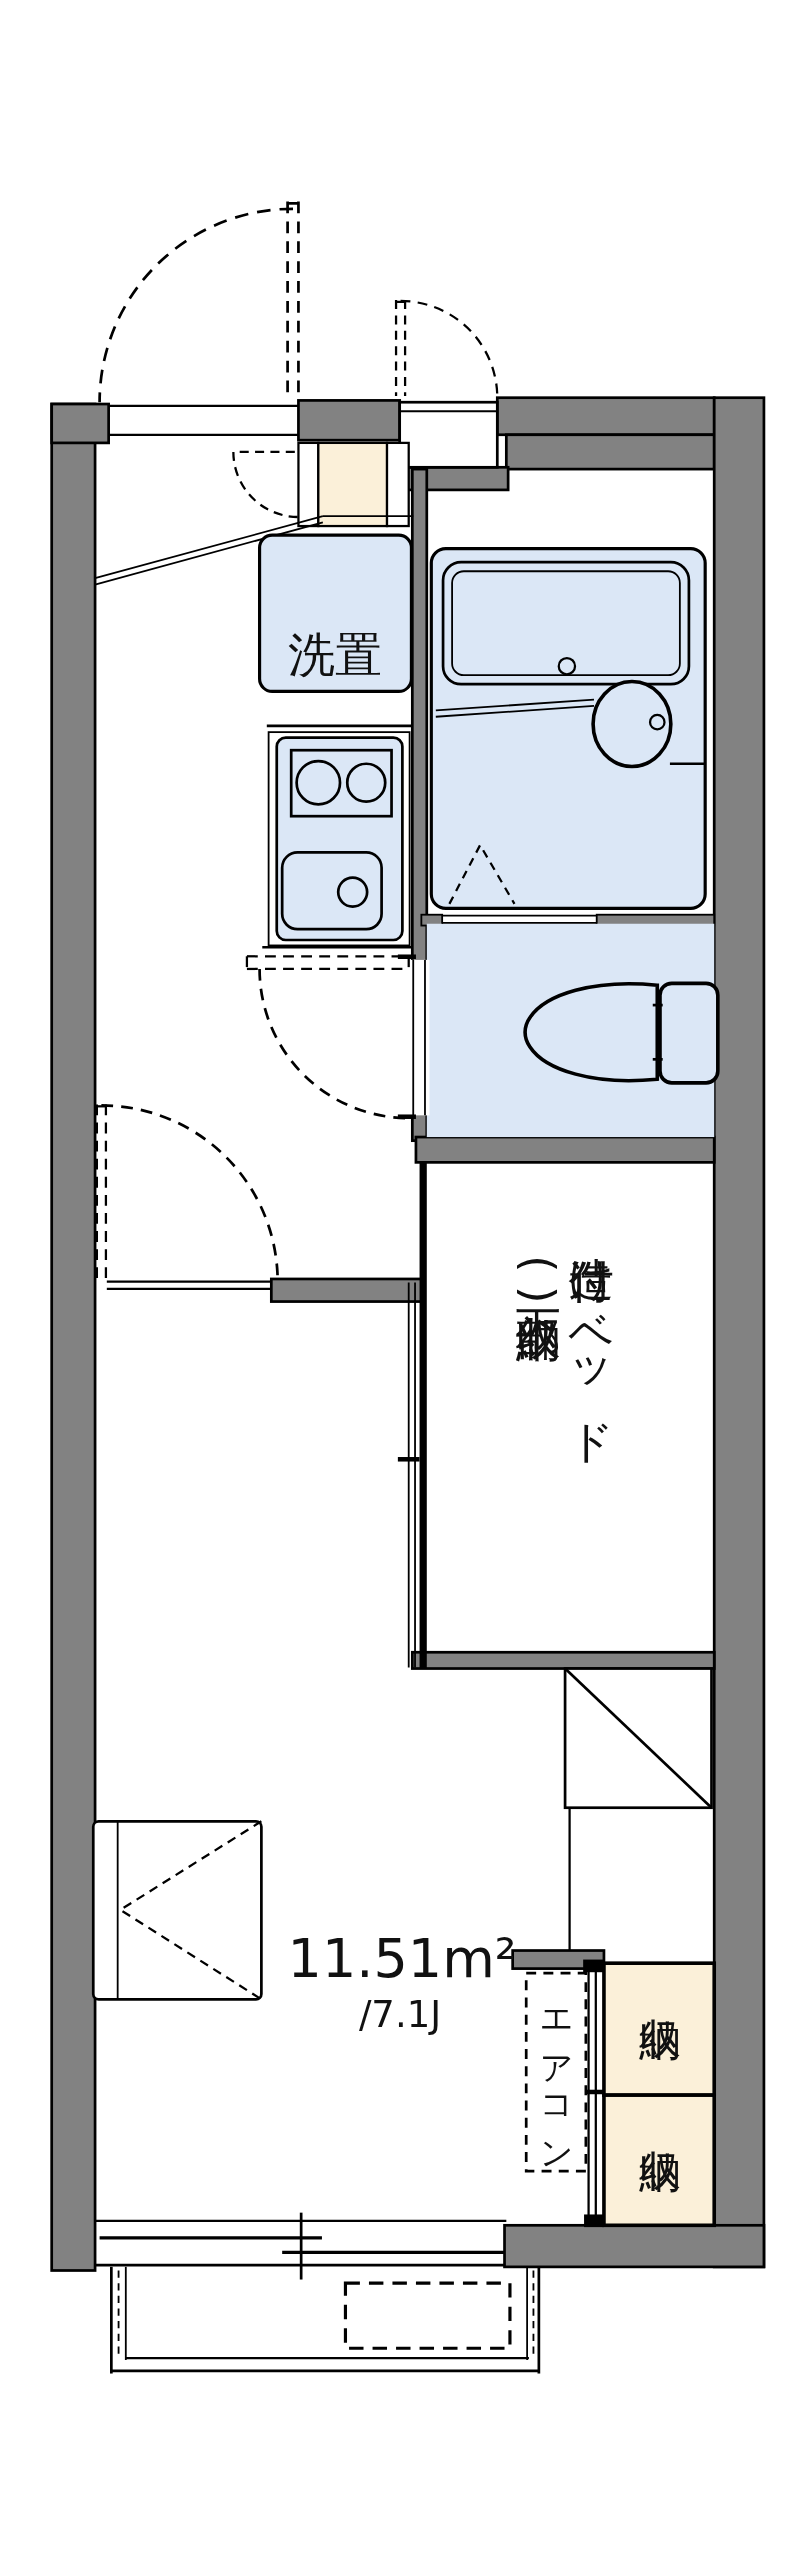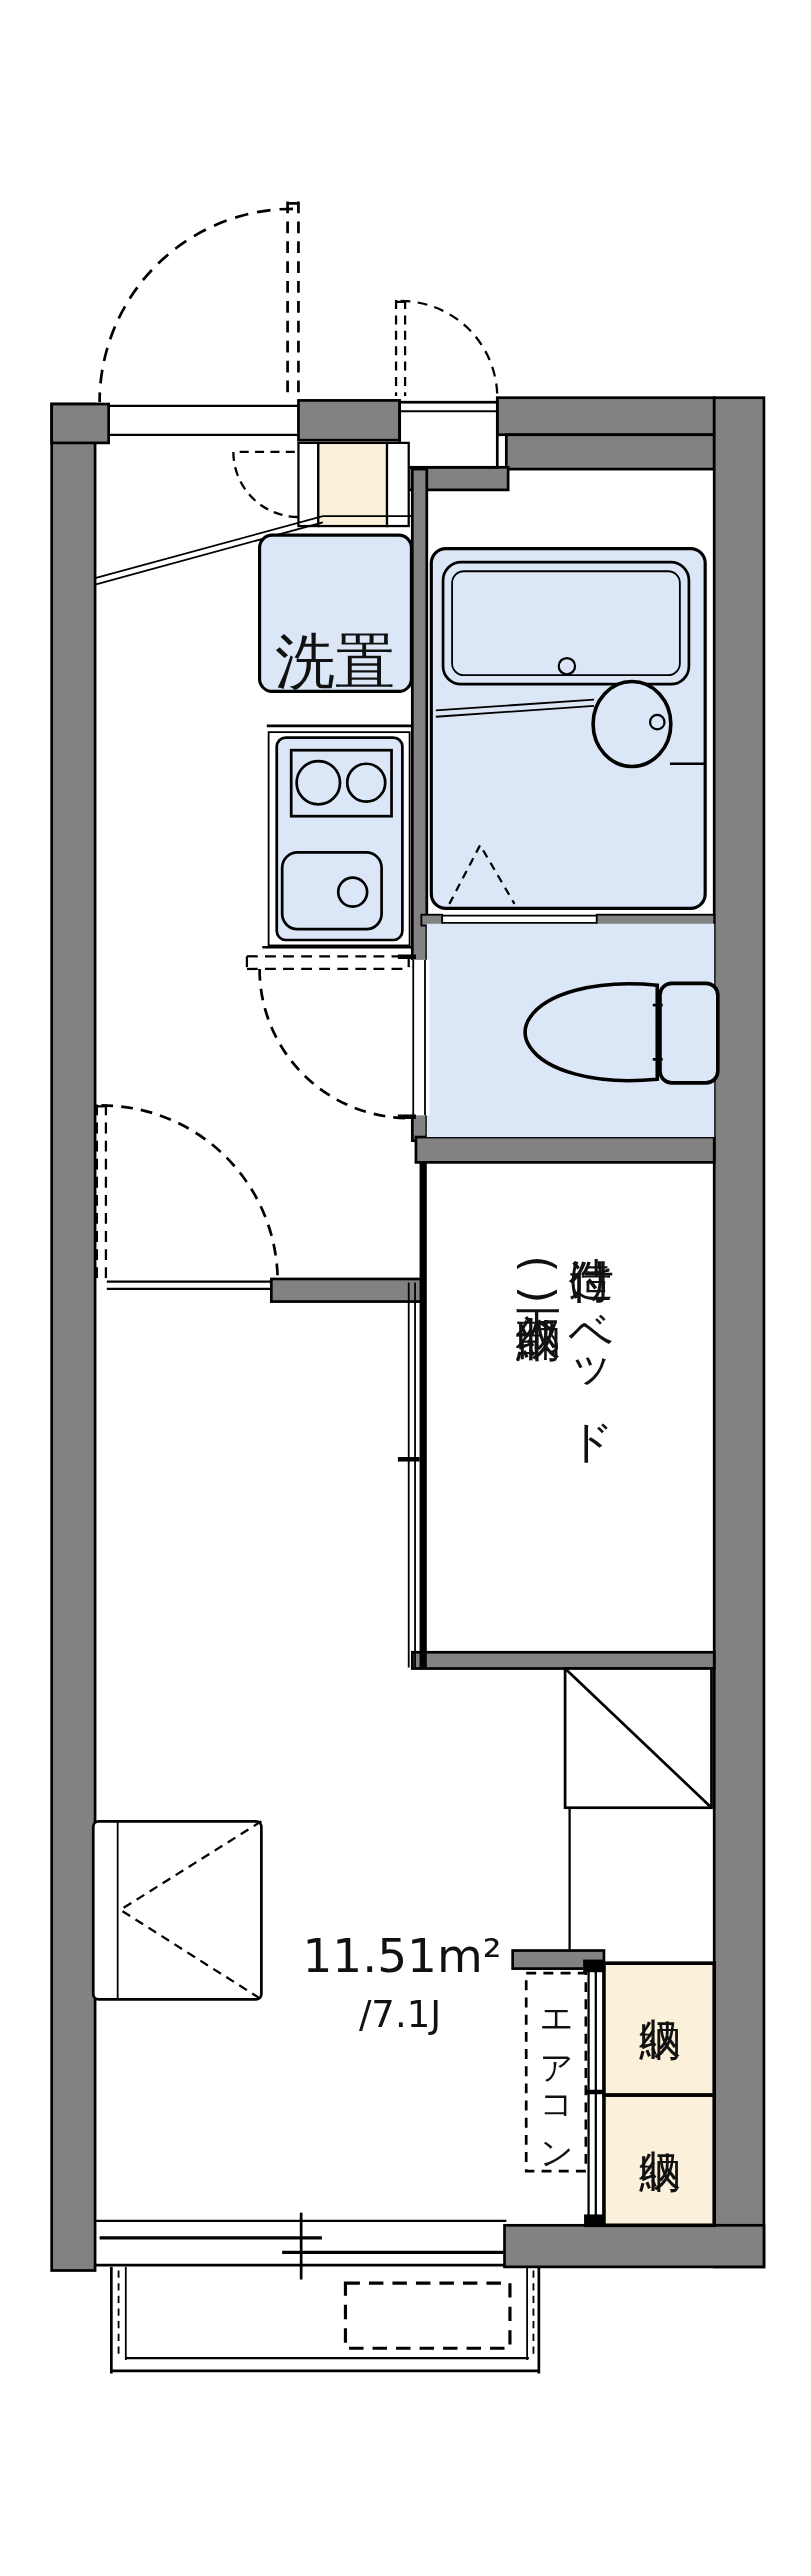--- a/index.html
+++ b/index.html
@@ -199,26 +199,26 @@
     <line x1="107" y1="1222" x2="107" y2="1418" stroke-width="2.5" stroke-dasharray="12 8"></line>
     <line x1="117" y1="1222" x2="117" y2="1418" stroke-width="2.5" stroke-dasharray="12 8"></line>
     <line x1="107" y1="1224" x2="117" y2="1224" stroke-width="2.5"></line>
     <path d="M112,1223 A195,195 0 0 1 307,1418" stroke-width="3" stroke-dasharray="13 9"></path>
   </g>
   <path d="M497,1000 L531,935 L569,1000" fill="none" stroke="#000" stroke-width="2.5" stroke-dasharray="9 7"></path>
 
   <rect x="582" y="2183" width="66" height="219" fill="#fff" stroke="#000" stroke-width="3" stroke-dasharray="11 8"></rect>
 </svg>
 
-  <div class="lbl center" style="left:259px;top:630px;width:152px;font-size:60px;">洗置</div>
+  <div class="lbl center" style="left:259px;top:630px;width:152px;font-size:47px;">洗置</div>
 
   <div class="lbl vert" style="left:568px;top:1222px;font-size:45px;">造付けベッド</div>
   <div class="lbl vert" style="left:515px;top:1255px;font-size:45px;">(下部収納)</div>
 
-  <div class="lbl center" style="left:221px;top:1931px;width:362px;font-size:47px;">11.51m²</div>
+  <div class="lbl center" style="left:221px;top:1931px;width:362px;font-size:54px;">11.51m²</div>
   <div class="lbl center" style="left:219px;top:1988px;width:362px;font-size:37px;margin-top:8px;">/7.1J</div>
 
   <div class="lbl vert" style="left:539px;top:1990px;font-size:33px;letter-spacing:5.4px;">エアコン</div>
 
   <div class="lbl vert" style="left:638px;top:1985px;font-size:42px;">収納</div>
   <div class="lbl vert" style="left:638px;top:2117px;font-size:42px;">収納</div>
 </div>
 
 
 </body></html>

